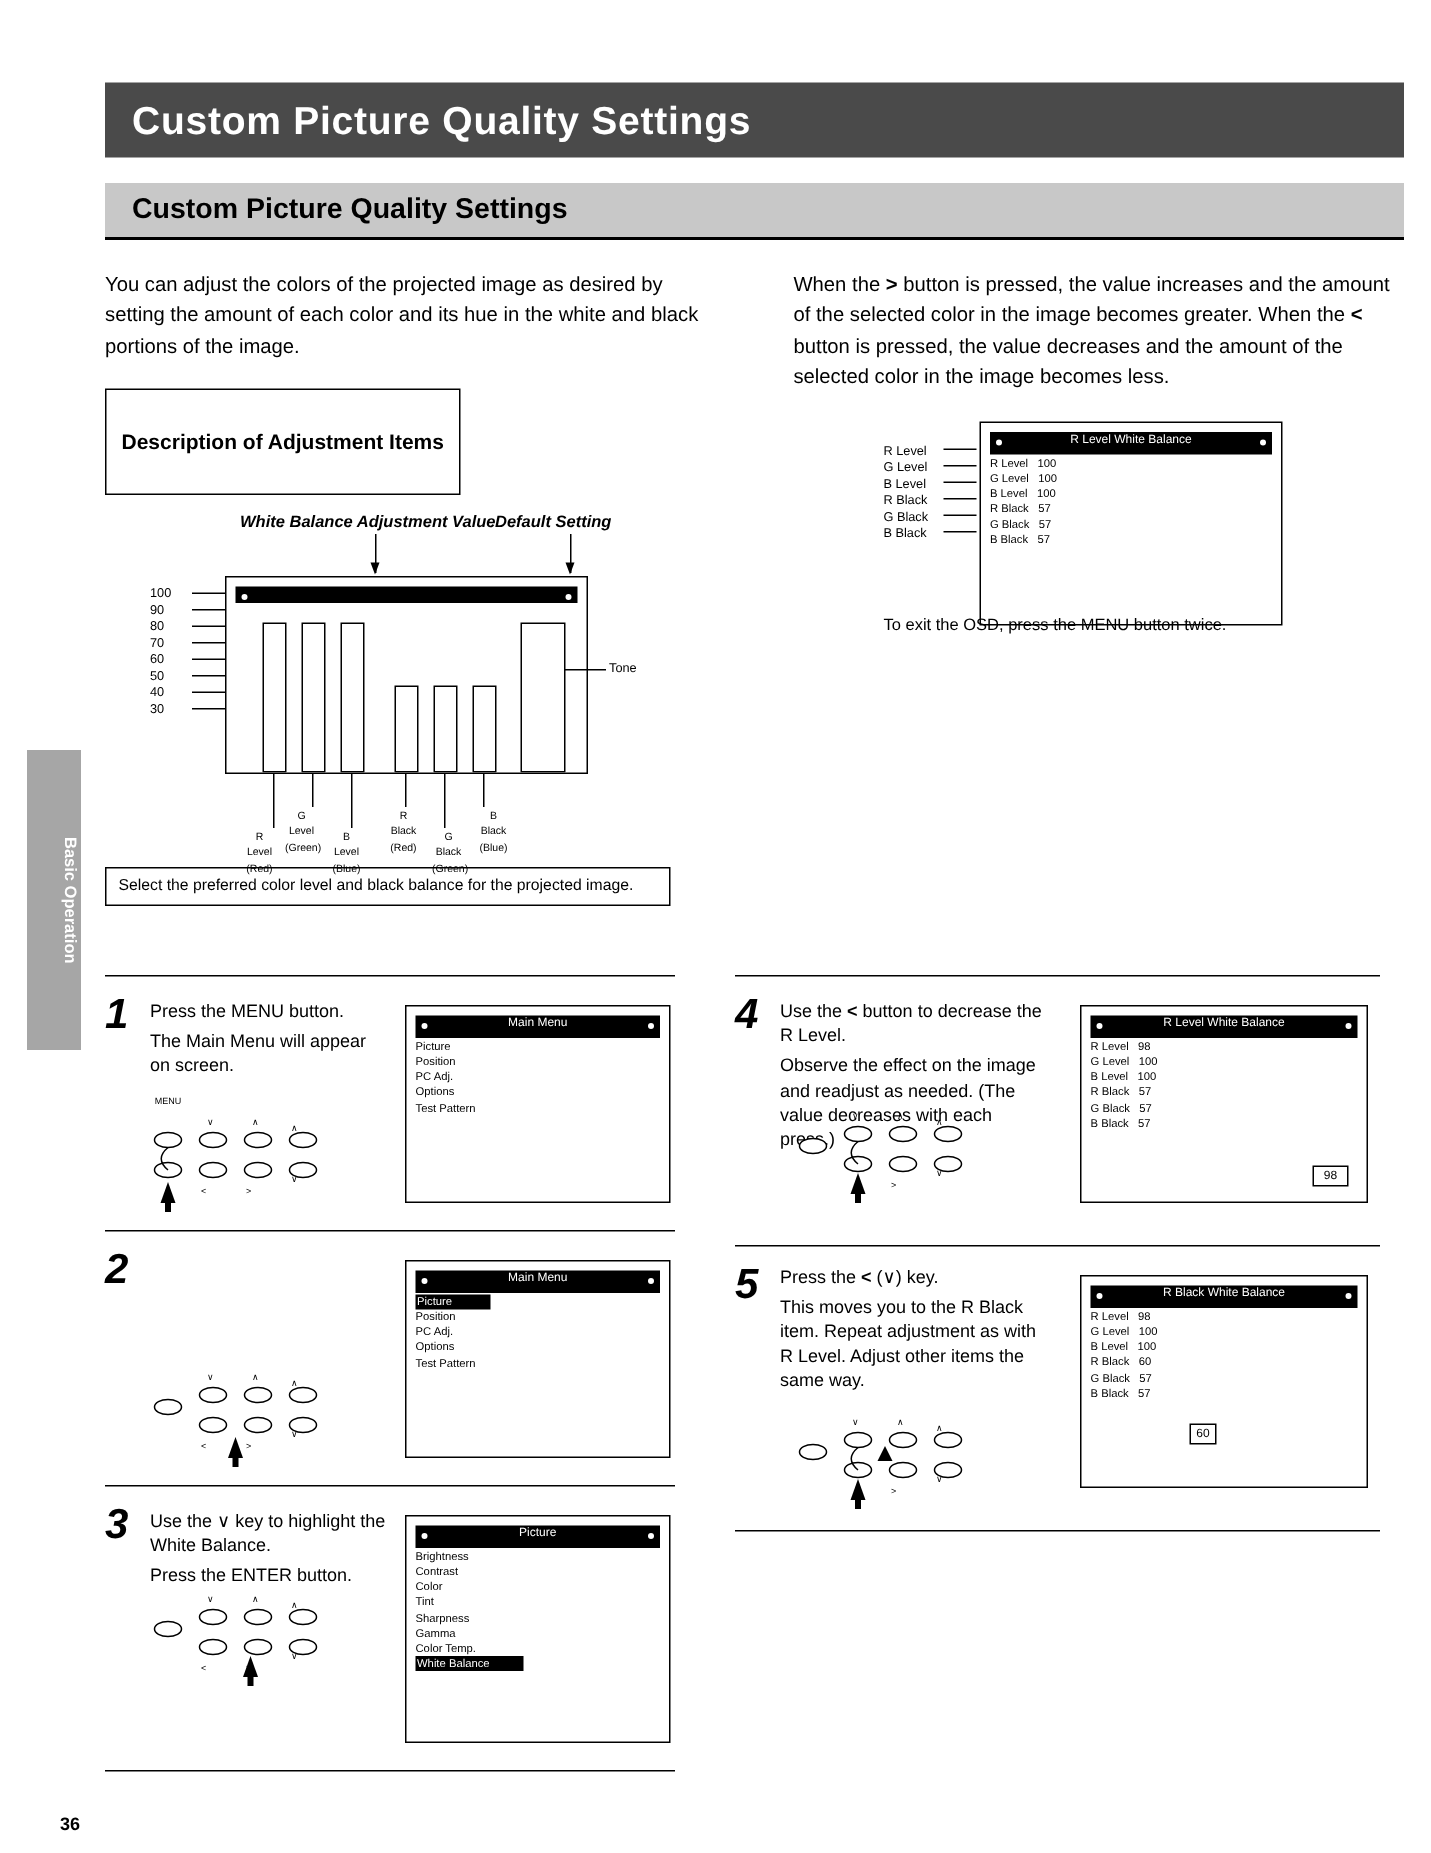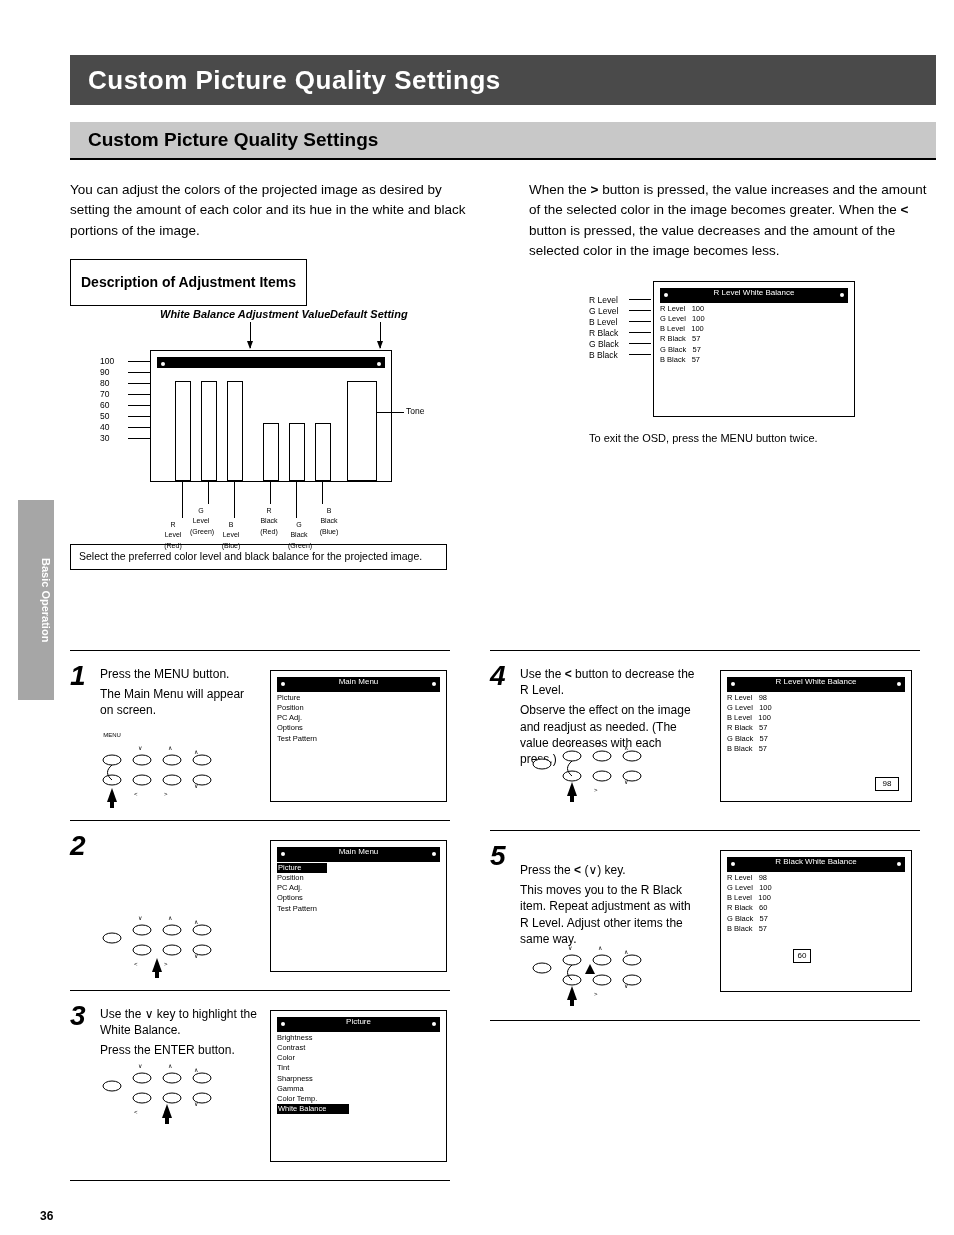--- a/index.html
+++ b/index.html
@@ -4,21 +4,21 @@
 <style>
   html,body{margin:0;padding:0;background:#fff;color:#000;font-family:Helvetica,Arial,sans-serif}
   .page{width:954px;height:1235px;position:relative;overflow:hidden}
   .darkbar{position:absolute;left:70px;top:55px;right:18px;height:50px;background:#4a4a4a;color:#fff;line-height:50px;padding-left:18px;font-size:26px;font-weight:bold;letter-spacing:.5px}
   .greybar{position:absolute;left:70px;top:122px;right:18px;height:36px;background:#c8c8c8;color:#000;line-height:36px;padding-left:18px;font-size:19px;font-weight:bold}
   .blackline{position:absolute;left:70px;right:18px;height:2px;background:#000}
   .side-tab{position:absolute;left:18px;top:500px;width:36px;height:200px;background:#a6a6a6;color:#fff;font-size:11px;font-weight:bold;writing-mode:vertical-rl;text-align:center;padding:8px 2px;box-sizing:border-box}
   .intro{position:absolute;left:70px;top:180px;right:18px;font-size:13.5px;line-height:1.5}
   .intro .col{float:left;width:47%;}
   .intro .col.r{float:right}
-  .box{border:1px solid #000;padding:12px 10px;font-size:14px;font-weight:bold;display:inline-block}
+  .box{border:1px solid #000;padding:24px 10px;font-size:14px;font-weight:bold;display:inline-block}
   .screen{position:relative;border:1px solid #000}
   .titlebar{position:absolute;left:6px;right:6px;top:6px;height:14px;background:#000;color:#fff;font-size:8px;text-align:center;line-height:7px;padding-top:1px}
   .titlebar::before,.titlebar::after{content:"";position:absolute;top:5px;width:4px;height:4px;background:#fff;border-radius:50%}
   .titlebar::before{left:4px}.titlebar::after{right:4px}
   .scr-body{position:absolute;left:6px;right:6px;top:22px;bottom:6px;font-size:7.5px;line-height:1.35;font-family:Helvetica,Arial,sans-serif}
   .scr-body .row{white-space:pre}
   .hl{background:#000;color:#fff;padding:0 1px}
   .leaders{position:absolute;font-size:8.5px;line-height:1.3}
   .stepnum{font-size:28px;font-weight:bold;font-style:italic}
   .steptxt{font-size:12px;line-height:1.35}
@@ -48,21 +48,21 @@
   <div class="darkbar">Custom Picture Quality Settings</div>
   <div class="greybar">Custom Picture Quality Settings</div>
   <div class="blackline" style="top:158px"></div>
 
   <div class="intro">
     <div class="col">
       <div style="margin-bottom:18px">You can adjust the colors of the projected image as desired by setting the amount of each color and its hue in the white and black portions of the image.</div>
       <div class="box">Description of Adjustment Items</div>
 
       
-      <div style="position:relative;height:280px;">
+      <div style="position:relative;height:280px;margin-top:10px">
         <div class="callout" style="left:90px;top:0">White Balance Adjustment Value</div>
         <div class="callout" style="left:260px;top:0">Default Setting</div>
         <div class="cur-arrow" style="left:180px;top:16px;height:26px"></div>
         <div class="cur-arrow" style="left:310px;top:16px;height:26px"></div>
 
         <div class="leaders" style="left:30px;top:50px">
           <div>100</div>
           <div>90</div>
           <div>80</div>
           <div>70</div>
@@ -144,21 +144,21 @@
           <div class="titlebar"><span>R Level         White Balance</span></div>
           <div class="scr-body">
             <div class="row"><span>R Level</span>   <span>100</span></div>
             <div class="row"><span>G Level</span>   <span>100</span></div>
             <div class="row"><span>B Level</span>   <span>100</span></div>
             <div class="row"><span>R Black</span>   <span>57</span></div>
             <div class="row"><span>G Black</span>   <span>57</span></div>
             <div class="row"><span>B Black</span>   <span>57</span></div>
           </div>
         </div>
-        <div style="position:absolute;left:60px;top:153px;font-size:11px">To exit the OSD, press the MENU button twice.</div>
+        <div style="position:absolute;left:60px;top:132px;font-size:11px">To exit the OSD, press the MENU button twice.</div>
       </div>
     </div>
     <div style="clear:both"></div>
   </div>
 
   <div class="sep" style="left:70px;top:650px;width:380px"></div>
   <div class="sep" style="left:70px;top:820px;width:380px"></div>
   <div class="sep" style="left:70px;top:990px;width:380px"></div>
   <div class="sep" style="left:70px;top:1180px;width:380px"></div>
 
@@ -315,21 +315,21 @@
         <div class="row"><span>R Black</span>   <span>57</span></div>
         <div class="row"><span>G Black</span>   <span>57</span></div>
         <div class="row"><span>B Black</span>   <span>57</span></div>
       </div>
       <div style="position:absolute;right:12px;bottom:10px;border:1px solid #000;width:22px;height:12px;font-size:8px;text-align:center;line-height:12px">98</div>
     </div>
   </div>
 
   <div style="position:absolute;left:490px;top:840px;width:430px;height:170px">
     <span class="stepnum">5</span>
-    <div class="steptxt" style="position:absolute;left:30px;top:22px;width:180px">
+    <div class="steptxt" style="position:absolute;left:30px;top:3px;width:180px">
       <span>Press the </span><b>&lt;</b><span>  (∨) key.</span>
       <div style="margin-top:4px">This moves you to the R Black item. Repeat adjustment as with R Level. Adjust other items the same way.</div>
     </div>
     <div class="remote" style="left:40px;top:100px">
       <svg width="120" height="64">
         <ellipse cx="12" cy="28" rx="9" ry="5" fill="#fff" stroke="#000"></ellipse>
         <ellipse cx="42" cy="20" rx="9" ry="5" fill="#fff" stroke="#000"></ellipse>
         <ellipse cx="42" cy="40" rx="9" ry="5" fill="#fff" stroke="#000"></ellipse>
         <path d="M42 25 C 36 30, 36 35, 42 40" stroke="#000" fill="none"></path>
         <ellipse cx="72" cy="20" rx="9" ry="5" fill="#fff" stroke="#000"></ellipse>

